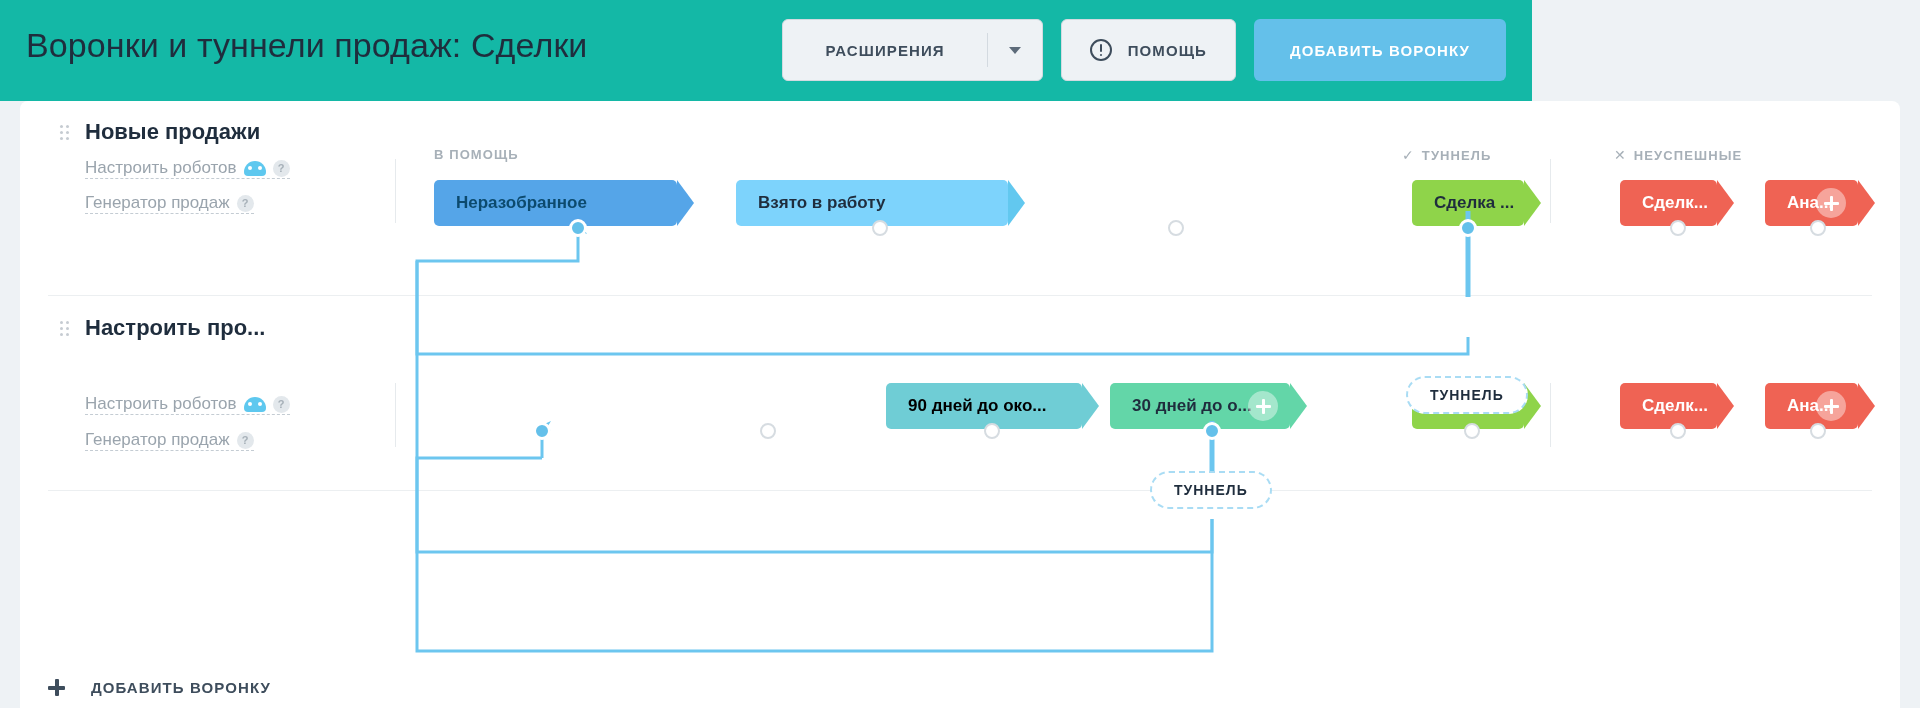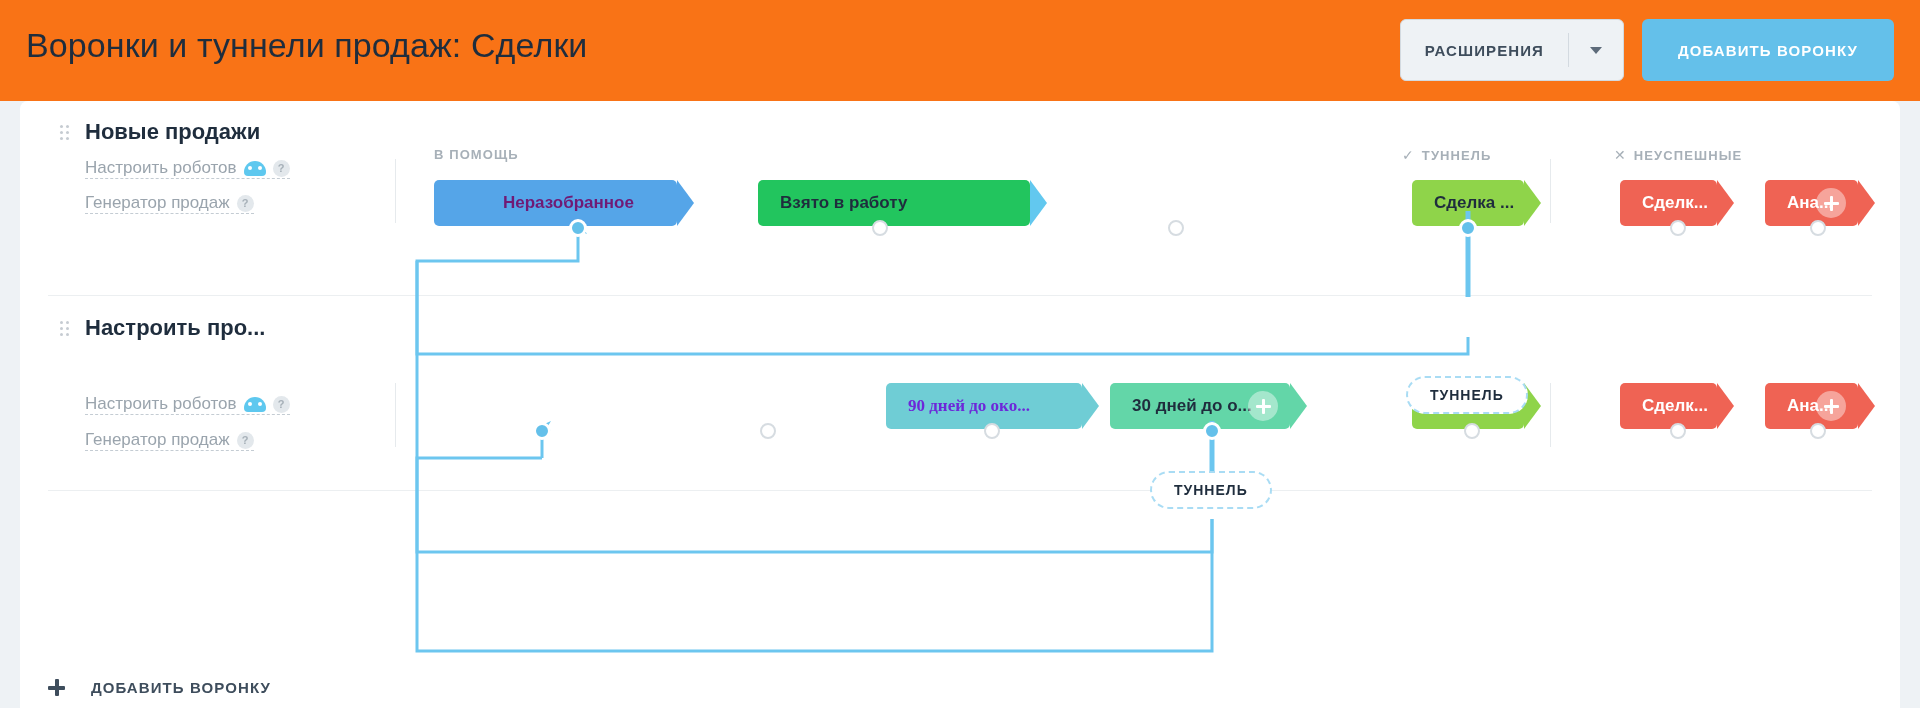--- a/index.html
+++ b/index.html
@@ -5,22 +5,22 @@
   * { box-sizing: border-box; margin: 0; padding: 0; }
   html, body {
     width: 1920px; height: 708px;
     background: #eef2f5;
     font-family: "Liberation Sans", "DejaVu Sans", sans-serif;
     overflow: hidden;
   }
 
   
   .header {
-    position: absolute; left: 0; top: 0; width: 1920px; height: 101px;
-    background: #f97316;
+    position: absolute; left: 0; top: 0; width: 1532px; height: 101px;
+    background: #14b8a6;
   }
   .page-title {
     position: absolute; left: 26px; top: 26px;
     font-size: 34px; font-weight: 400; color: #1f2d3d; letter-spacing: 0.1px;
     white-space: nowrap;
   }
   .hdr-actions {
     position: absolute; right: 26px; top: 19px; height: 62px;
     display: flex; align-items: stretch; gap: 18px;
   }
@@ -28,21 +28,21 @@
     display: flex; align-items: center;
     background: #eef2f5;
     border: 1px solid #d3dae0;
     border-radius: 6px;
     color: #3e4d5c;
     font-size: 15px; font-weight: bold; letter-spacing: 1.1px;
     cursor: pointer;
     white-space: nowrap;
   }
   .btn-ext { padding: 0 0 0 0; }
-  .btn-ext .lbl { padding: 0 24px; }
+  .btn-ext .lbl { padding: 0 42px; }
   .btn-ext .sep {
     width: 1px; height: 34px; background: #d3dae0; align-self: center;
   }
   .btn-ext .caret-wrap {
     display: flex; align-items: center; justify-content: center;
     width: 54px; height: 100%;
   }
   .caret {
     width: 0; height: 0;
     border-left: 6px solid transparent;
@@ -233,20 +233,24 @@
   <div class="hdr-actions">
 
     <div class="btn-outline btn-ext">
       <span class="lbl">РАСШИРЕНИЯ</span>
       <span class="sep"></span>
       <span class="caret-wrap">
         <span class="caret"></span>
       </span>
     </div>
 
+    <div class="btn-outline btn-help">
+      <span class="icon-info"></span>
+      <span>ПОМОЩЬ</span>
+    </div>
 
     <div class="btn-primary">
       <span>ДОБАВИТЬ ВОРОНКУ</span>
     </div>
   </div>
 </div>
 
 <div class="card">
 
   <svg class="conn-layer" width="1880" height="607" viewBox="0 0 1880 607">
@@ -298,26 +302,26 @@
     <div class="col-head" style="left:1382px; top:46px;">
       <span class="tick">✓</span>
       <span>ТУННЕЛЬ</span>
     </div>
     <div class="col-head" style="left:1594px; top:46px;">
       <span class="cross">✕</span>
       <span>НЕУСПЕШНЫЕ</span>
     </div>
 
     <div class="stage" style="left:414px; top:79px; width:243px; background:#55a5e8; color:#55a5e8;">
-      <span class="txt" style="color:#701a75;margin-left:47px;">Неразобранное</span>
+      <span class="txt" style="color:#0c4a6e;">Неразобранное</span>
       <span class="arrow"></span>
     </div>
     <div class="dot active" style="left:549px; top:118px;"></div>
 
-    <div class="stage" style="left:716px; top:79px; width:272px; background:#22c55e; color:#62c8ef;margin-left:22px;">
+    <div class="stage" style="left:716px; top:79px; width:272px; background:#7dd3fc; color:#62c8ef;">
       <span class="txt" style="color:#1f2d3d;">Взято в работу</span>
       <span class="arrow"></span>
     </div>
     <div class="dot" style="left:852px; top:119px;"></div>
 
     <div class="dot" style="left:1148px; top:119px;"></div>
 
     <div class="stage" style="left:1392px; top:79px; width:112px; background:#8fd44a; color:#8fd44a;">
       <span class="txt" style="color:#1f2d3d;">Сделка ...</span>
       <span class="arrow"></span>
@@ -367,21 +371,21 @@
     </div>
 
     <div class="vsep" style="left:375px; top:87px; height:64px;"></div>
     <div class="vsep" style="left:1530px; top:87px; height:64px;"></div>
 
     <div class="dot active" style="left:513px; top:126px;"></div>
 
     <div class="dot" style="left:740px; top:127px;"></div>
 
     <div class="stage" style="left:866px; top:87px; width:196px; background:#6fcdd5; color:#6fcdd5;">
-      <span class="txt" style="color:#6d28d9;font-family:Liberation Serif, serif;">90 дней до око...</span>
+      <span class="txt" style="color:#000000;">90 дней до око...</span>
       <span class="arrow"></span>
     </div>
     <div class="dot" style="left:964px; top:127px;"></div>
 
     <div class="stage" style="left:1090px; top:87px; width:180px; background:#63d6a8; color:#63d6a8;">
       <span class="txt" style="color:#1f2d3d;">30 дней до о...</span>
       <span class="plus-btn"></span>
       <span class="arrow"></span>
     </div>
     <div class="dot active" style="left:1183px; top:126px;"></div>

